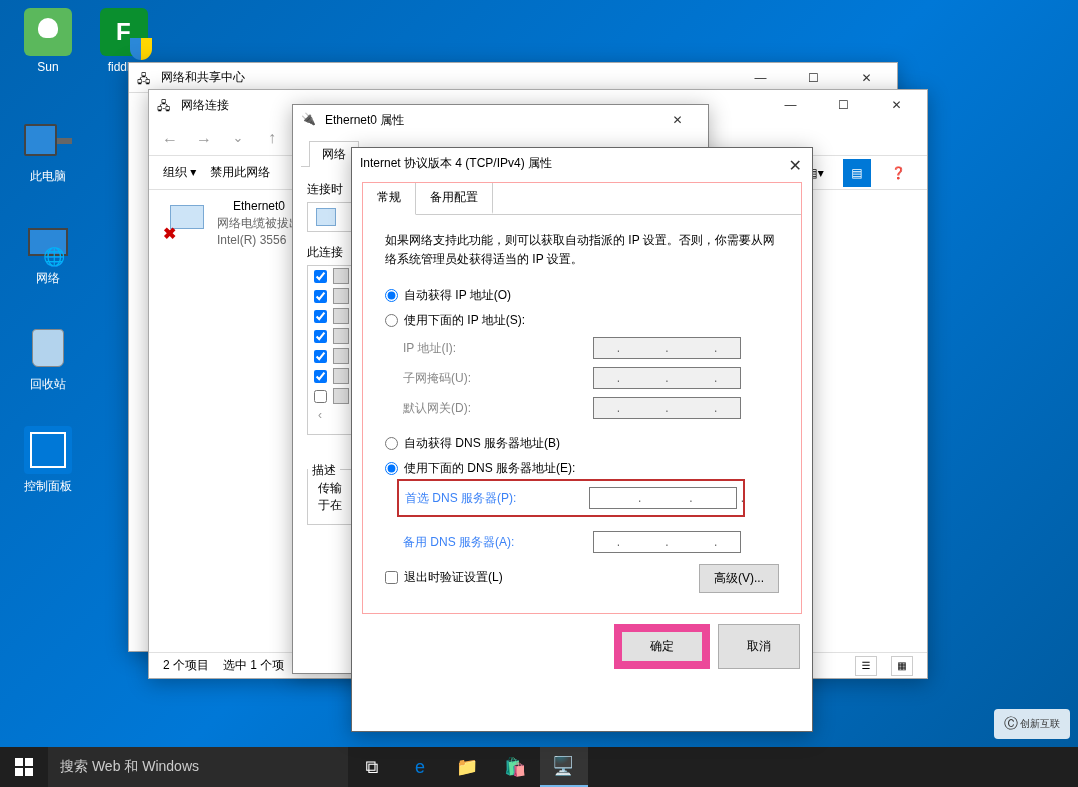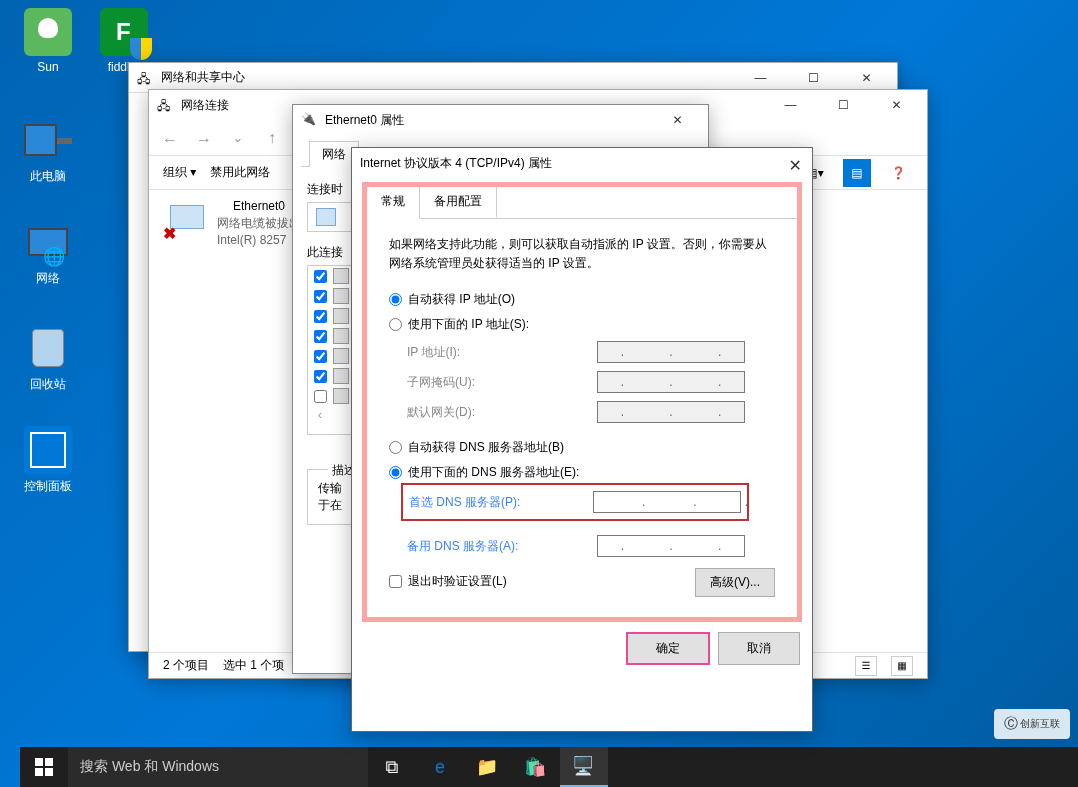--- a/index.html
+++ b/index.html
@@ -72,27 +72,27 @@
 .dev-ic { width: 20px; height: 18px; background: #cde4f7; border: 1px solid #7aa9d4; }
 .body3 .list-label { margin-bottom: 4px; }
 .chk-list { border: 1px solid #ccc; height: 170px; overflow: hidden; }
 .chk-row { display: flex; align-items: center; padding: 2px 6px; gap: 6px; font-size: 12px; }
 .chk-row input { width: 13px; height: 13px; }
 .chk-ic { width: 16px; height: 16px; display: inline-block; background: #e0e0e0; border: 1px solid #999; }
 .body3 .btn-row { display: flex; gap: 8px; margin-top: 10px; justify-content: center; }
 .gbtn { border: 1px solid #adadad; background: #e1e1e1; padding: 5px 14px; font-size: 12px; cursor: pointer; }
 .gbtn:disabled { color: #999; background: #f0f0f0; }
 .desc-group { border: 1px solid #ccc; margin-top: 12px; padding: 10px; position: relative; }
-.desc-group .legend { position: absolute; top: -8px; left: 20px; background: white; padding: 0 4px; font-size: 12px; }
+.desc-group .legend { position: absolute; top: -8px; left: 0; background: white; padding: 0 4px; font-size: 12px; }
 
 
 .win4 { left: 351px; top: 147px; width: 462px; height: 585px; z-index: 4; border: 1px solid #666; }
 .win4 .titlebar { height: 30px; border-bottom: none; }
 .win4 .closebtn4 { position: absolute; top: 8px; right: 10px; font-size: 16px; color: #333; cursor: pointer; }
-.tabctrl4 { margin: 4px 10px 0; border: 5px solid #fca5a5; background: #fff; padding-bottom: 12px; }
+.tabctrl4 { margin: 4px 10px 0; border: 1px solid #fca5a5; background: #fff; padding-bottom: 12px; }
 .tabs4 { display: flex; border-bottom: 1px solid #ccc; }
 .tab4 { padding: 6px 14px; font-size: 12px; border-right: 1px solid #ccc; border-bottom: 2px solid transparent; cursor: pointer; }
 .tab4.active { border-bottom: 1px solid #fff; margin-bottom: -1px; background: #fff; }
 .pane4 { padding: 16px 22px 8px; font-size: 12px; }
 .pane4 .intro { line-height: 1.6; margin-bottom: 18px; }
 .radio-group { margin-bottom: 8px; }
 .radio-row { display: flex; align-items: center; gap: 6px; margin-bottom: 8px; }
 .radio-row input[type=radio] { width: 13px; height: 13px; }
 .field-grid { margin-left: 18px; margin-bottom: 16px; }
 .field-row { display: flex; align-items: center; margin-bottom: 8px; }
@@ -100,24 +100,24 @@
 .field-row .flabel.active { color: #3b82f6; }
 .ip-input { border: 1px solid #7a7a7a; background: #fff; width: 148px; height: 22px; display: flex; align-items: center; justify-content: space-around; font-size: 12px; }
 .ip-input.disabled { background: #f0f0f0; color: #aaa; }
 .ip-oct { width: 30px; text-align: center; border: none; outline: none; background: transparent; font-size: 12px; padding-left: 48px; }
 .ip-dot { color: #666; }
 .highlight-box { border: 2px solid #c03030; padding: 6px; margin: -6px 0 4px -6px; display: inline-block; }
 .chkrow4 { display: flex; align-items: center; gap: 6px; margin-top: 16px; }
 .adv-btn-row { display: flex; justify-content: flex-end; margin-top: -22px; }
 .btnrow4 { display: flex; justify-content: flex-end; gap: 8px; padding: 10px 12px; }
 .btn4 { border: 1px solid #adadad; background: #e1e1e1; padding: 6px 28px; font-size: 12px; cursor: pointer; }
-.btn4.primary { border: 2px solid #ec4899; }
-
-
-.taskbar { position: absolute; bottom: 0; left: 0; right: 0; height: 40px; background: #1f1f1f; display: flex; align-items: center; color: #fff; margin-left: 20px; }
+.btn4.primary { border: 8px solid #ec4899; }
+
+
+.taskbar { position: absolute; bottom: 0; left: 0; right: 0; height: 40px; background: #1f1f1f; display: flex; align-items: center; color: #fff; }
 .start { width: 48px; height: 40px; display: flex; align-items: center; justify-content: center; }
 .winlogo { width: 18px; height: 18px; display: grid; grid-template: 1fr 1fr / 1fr 1fr; gap: 2px; }
 .winlogo div { background: white; }
 .tbsearch { flex: 0 0 300px; height: 40px; display: flex; align-items: center; background: #2b2b2b; color: #ccc; font-size: 14px; padding: 0 12px; }
 .tbicons { display: flex; }
 .tbicons .tbi { width: 48px; height: 40px; display: flex; align-items: center; justify-content: center; color: white; font-size: 18px; }
 .tbicons .tbi.active { border-bottom: 2px solid #76b9ed; background: rgba(255,255,255,0.1); }
 .tbicons .edge { color: #0078d7; }
 .tbicons .folder { color: #ffd257; }
 
@@ -201,21 +201,21 @@
     <span class="ticon" style="color:#0078d7">❓</span>
   </div>
   <div class="content2">
     <div class="conn-item">
       <div class="conn-ic">
           <span class="x">✖</span>
         </div>
       <div class="conn-info">
         <div class="name">Ethernet0</div>
         <div class="sub">网络电缆被拔出</div>
-        <div class="sub">Intel(R) 8257</div>
+        <div class="sub">Intel(R) 3556</div>
       </div>
     </div>
   </div>
   <div class="statusbar2">
     <span>2 个项目</span>
     <span>选中 1 个项</span>
     <span class="spacer"></span>
     <span class="viewbtn">☰</span>
     <span class="viewbtn">▦</span>
   </div>

